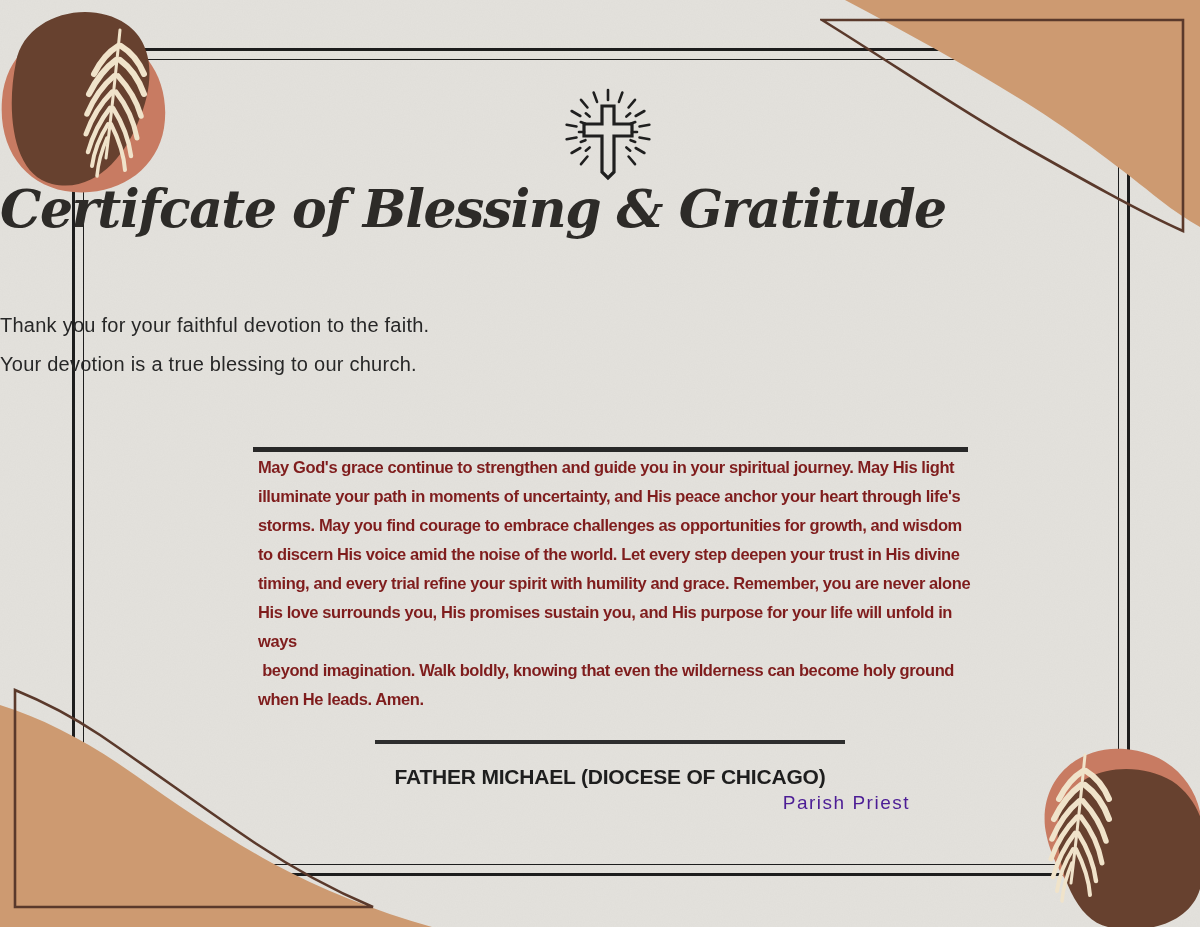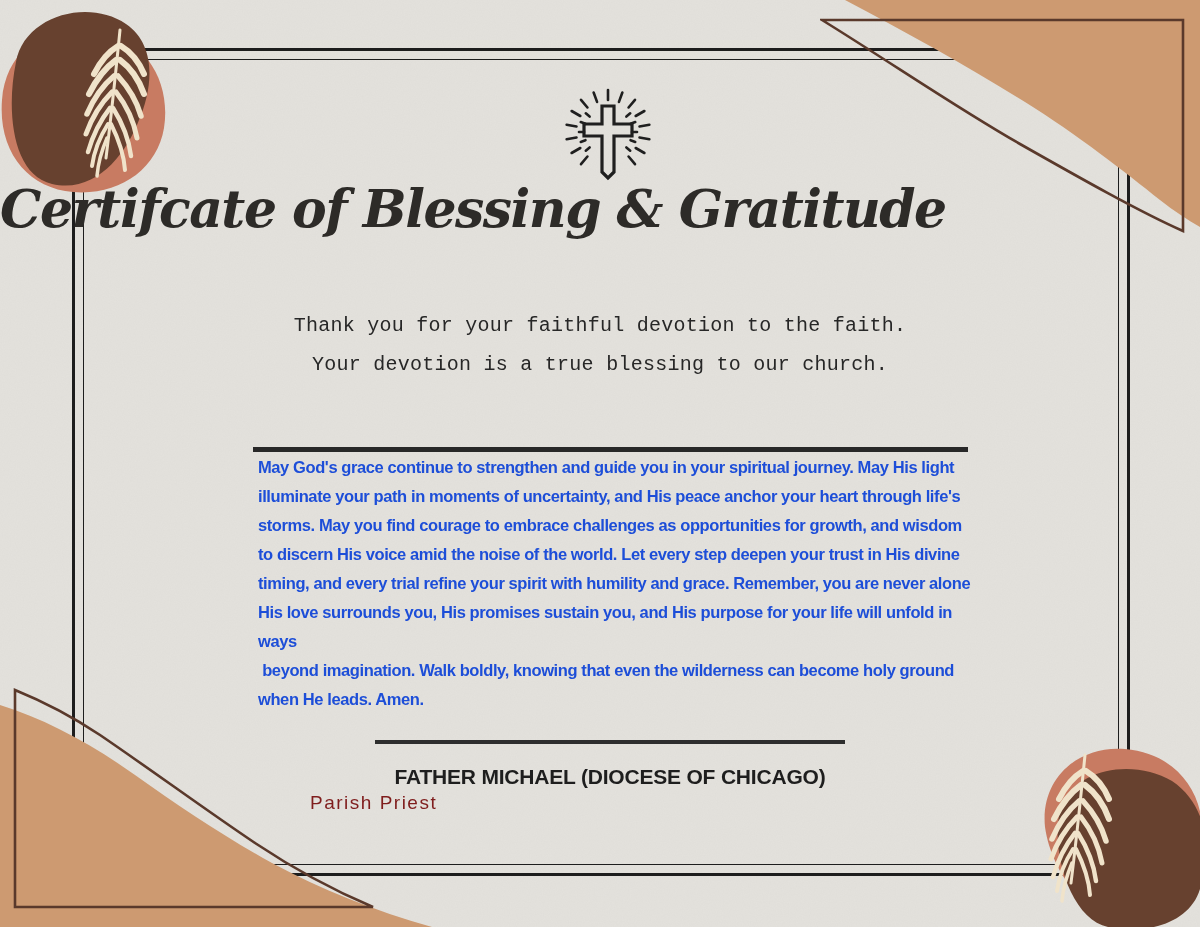--- a/index.html
+++ b/index.html
@@ -13,38 +13,38 @@
   .frame-outer{left:72px;top:48px;right:70px;bottom:51px;border:3.2px solid var(--frame,#1d1d1d);}
   .frame-inner{left:83px;top:59px;right:81px;bottom:62px;border:1.4px solid var(--frame,#1d1d1d);}
   .cross{position:absolute;left:550px;top:84px;}
   .title{
     position:absolute;left:0;top:178px;width:1200px;margin:0;
     text-align:left;white-space:nowrap;
     font-family:"DejaVu Serif",serif;font-style:italic;font-weight:600;
     font-size:52px;letter-spacing:-1.5px;color:#2d2b28;
   }
   .devotion{
-    position:absolute;left:0;top:306px;width:1200px;text-align:center;
-    font-family:Liberation Mono, monospace;font-size:20px;line-height:39px;
+    position:absolute;left:0;top:306px;width:1200px;
+    font-family:Liberation Sans, sans-serif;font-size:20px;line-height:39px;
     letter-spacing:.25px;color:#272727;white-space:pre-wrap;
   }
   .divider{position:absolute;left:253px;top:447px;width:715px;height:5px;background:#282828;}
   .body-text{
     position:absolute;left:258px;top:453px;width:715px;
     font-size:16.5px;line-height:29px;font-weight:600;letter-spacing:-.4px;
-    color:#1d4ed8;white-space:pre-wrap;
+    color:#7f1d1d;white-space:pre-wrap;
   }
   .sig-line{position:absolute;left:375px;top:740px;width:470px;height:4px;background:#2e2e2e;}
   .sig-name{
     position:absolute;left:310px;top:753px;width:600px;text-align:center;
     font-weight:bold;font-size:21px;letter-spacing:-.2px;color:#1e1e1e;white-space:nowrap;margin-top:12px;
   }
   .sig-role{
-    position:absolute;left:310px;top:792px;width:600px;text-align:left;
-    font-size:19px;letter-spacing:1.5px;color:#7f1d1d;
+    position:absolute;left:310px;top:792px;width:600px;text-align:right;
+    font-size:19px;letter-spacing:1.5px;color:#4c1d95;
   }
   .corner{position:absolute;pointer-events:none;}
   .corner.tl{left:0;top:0;}
   .corner.tr{right:0;top:0;}
   .corner.bl{left:0;bottom:0;}
   .corner.br{right:0;bottom:0;}
   .c-tan{fill:var(--tan,#cd9a71);}
   .c-salmon{fill:var(--salmon,#c87b62);}
   .c-brown{fill:var(--brown,#67412f);}
   .c-outline{fill:none;stroke:var(--outline_brown,#5a392b);stroke-width:2.6px;}

